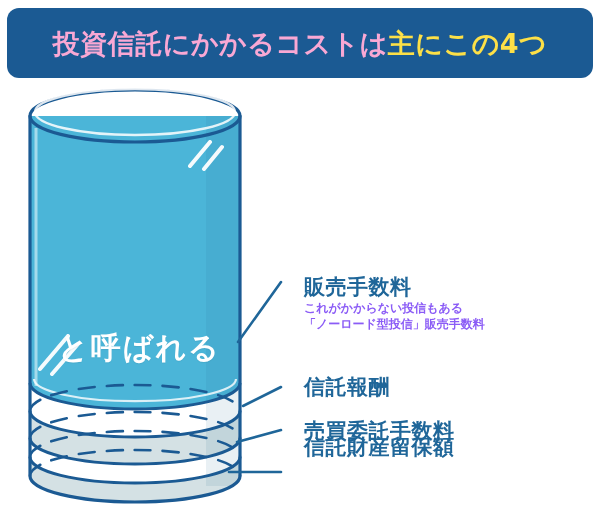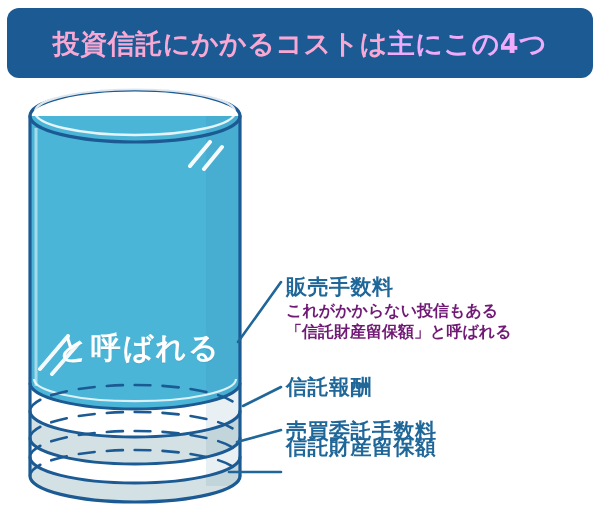--- a/index.html
+++ b/index.html
@@ -16,44 +16,44 @@
     position:absolute;left:7px;top:8px;width:586px;height:70px;
     background:#1b5a93;border-radius:12px;
     display:flex;align-items:center;justify-content:center;
     box-sizing:border-box;
   }
   .banner-text{
     font-size:27px;font-weight:bold;letter-spacing:0.5px;
     white-space:nowrap;line-height:1;
   }
   .banner-main{color:#f9a8d4;}
-  .banner-accent{color:#f0abfc;}
+  .banner-accent{color:#fde047;}
 
   
   .jar{position:absolute;left:0;top:86px;width:270px;height:425px;}
   .jar svg{display:block;}
 
   .jar-label{
     position:absolute;left:58px;top:247px;
     font-size:30px;font-weight:bold;color:#ffffff;
     letter-spacing:2px;line-height:1;
     text-shadow:0 1px 1px rgba(0,0,0,.06);
   }
 
   
   .leaders{position:absolute;left:0;top:0;width:600px;height:511px;pointer-events:none;}
 
   
-  .callout{position:absolute;}
+  .callout{position:absolute;margin-left:18px;}
   .callout .title{
     font-size:21px;font-weight:bold;color:#1f6699;
     line-height:1.12;white-space:nowrap;letter-spacing:.5px;
   }
   .callout .sub{
-    font-size:16px;font-weight:bold;color:#701a75;
+    font-size:12px;font-weight:bold;color:#8b5cf6;
     line-height:1.28;white-space:nowrap;letter-spacing:0px;
     margin-top:1px;
   }
   #callout-1{left:286px;top:276px;}
   #callout-2{left:286px;top:376px;}
   #callout-3{left:286px;top:420px;}
   #callout-4{left:286px;top:436px;}
 </style>
 </head>
 <body>
@@ -128,21 +128,21 @@
       <path d="M238,342 L281,282"></path>
       <path d="M243,406 L281,387"></path>
       <path d="M237,442 L281,430"></path>
       <path d="M229,472 L281,472"></path>
     </g>
   </svg>
 
   <div class="callout" id="callout-1">
     <div class="title">販売手数料</div>
     <div class="sub">これがかからない投信もある</div>
-    <div class="sub">「信託財産留保額」と呼ばれる</div>
+    <div class="sub">「ノーロード型投信」販売手数料</div>
   </div>
 
   <div class="callout" id="callout-3">
     <div class="title">売買委託手数料</div>
   </div>
 
   <div class="callout" id="callout-2">
     <div class="title">信託報酬</div>
   </div>
 

